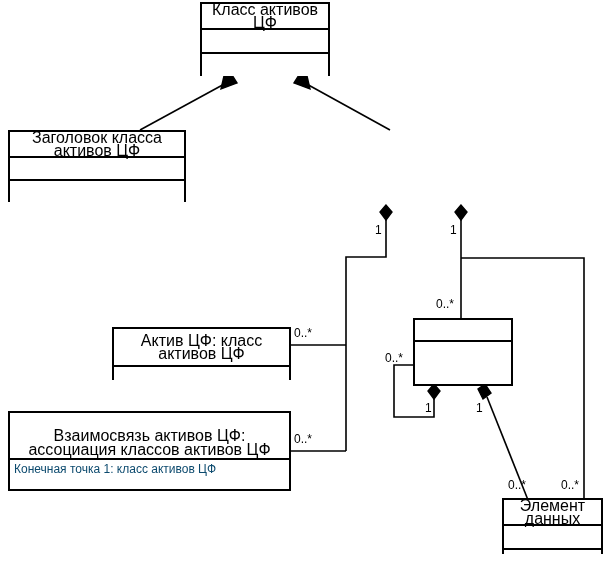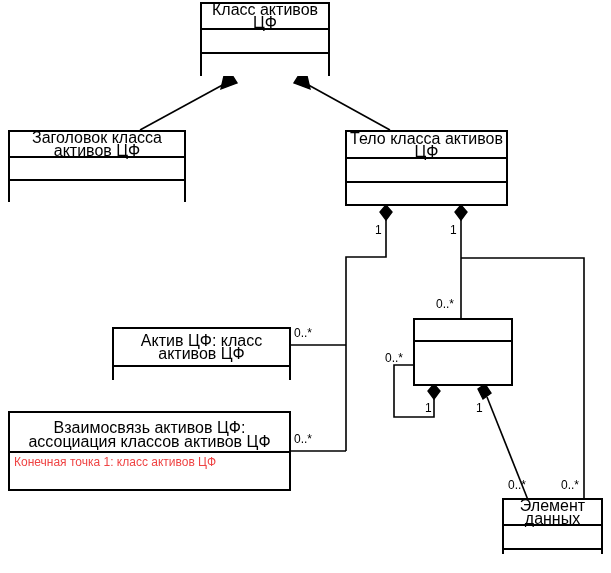--- a/index.html
+++ b/index.html
@@ -52,21 +52,21 @@
   }
   .cmp.name.two {
     line-height: 14px;
   }
   .cmp.attr {
     display: flex;
     align-items: center;
     justify-content: flex-start;
     text-align: left;
     font-size: 12px;
-    color: #ef4444;
+    color: #0c4a6e;
     line-height: 13px;
     padding: 0 4px;
   }
   .cmp.empty {
     background: #ffffff;
   }
   .mult {
     position: absolute;
     font-size: 12px;
     color: #000000;
@@ -113,33 +113,28 @@
     <div class="cmp empty" style="height:24px;"></div>
     <div class="cmp empty" style="height:22px;"></div>
   </div>
 
   <div class="umlbox" style="left:8px; top:130px; width:178px; height:72px;">
     <div class="cmp name" style="height:26px;">Заголовок класса активов ЦФ</div>
     <div class="cmp empty" style="height:23px;"></div>
     <div class="cmp empty" style="height:21px;"></div>
   </div>
 
-  <div class="umlbox" style="left:345px; top:130px; width:163px; height:76px;">
-    <div class="cmp name" style="height:27px;">Тело класса активов ЦФ</div>
-    <div class="cmp empty" style="height:24px;"></div>
-    <div class="cmp empty" style="height:21px;"></div>
-  </div>
 
   <div class="umlbox" style="left:112px; top:327px; width:179px; height:53px;">
     <div class="cmp name" style="height:38px;">Актив ЦФ: класс активов ЦФ</div>
     <div class="cmp empty" style="height:25px;"></div>
   </div>
 
   <div class="umlbox" style="left:8px; top:411px; width:283px; height:80px;">
-    <div class="cmp name two" style="height:40px; display:block; padding-top:8px;">
+    <div class="cmp name two" style="height:47px; display:block; padding-top:16px;">
       <div style="text-align:center;">Взаимосвязь активов ЦФ:</div>
       <div style="text-align:center;">ассоциация классов активов ЦФ</div>
     </div>
     <div class="cmp attr" style="height:19px; border-bottom:none;">Конечная точка 1: класс активов ЦФ</div>
   </div>
 
   <div class="umlbox" style="left:413px; top:318px; width:100px; height:68px;">
     <div class="cmp empty" style="height:22px;"></div>
     <div class="cmp empty" style="height:20px;"></div>
   </div>

